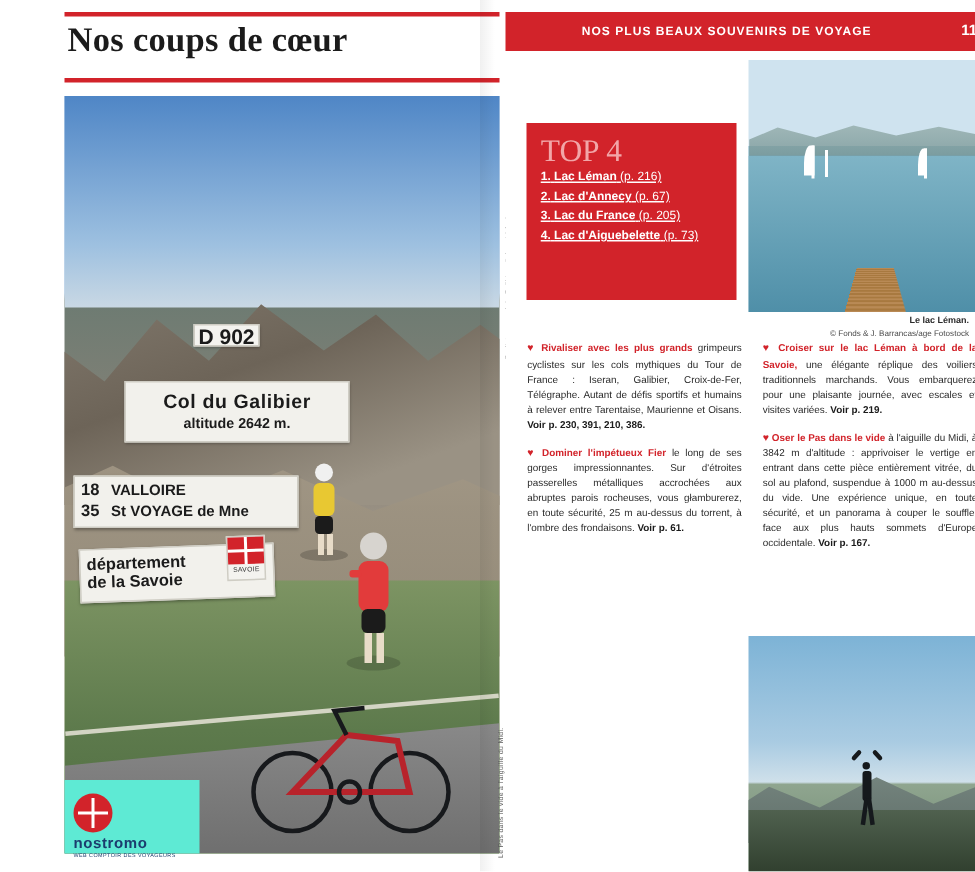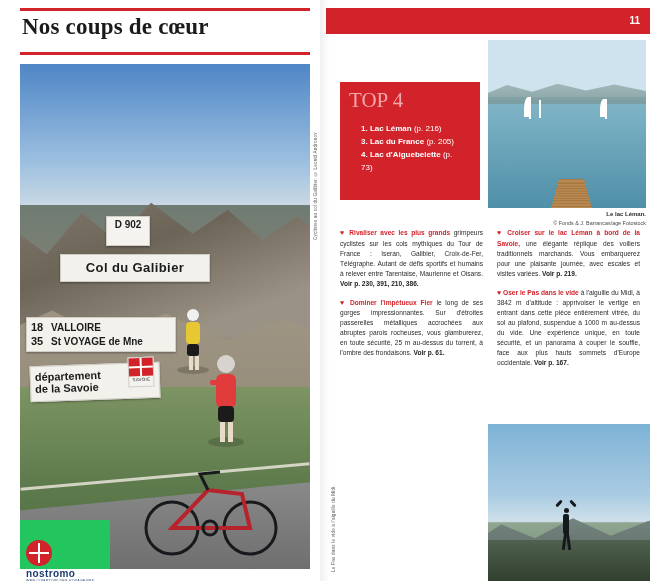--- a/index.html
+++ b/index.html
@@ -7,21 +7,21 @@
   body {
     width: 650px; height: 581px;
     background: #ffffff;
     font-family: "Liberation Sans", sans-serif;
     overflow: hidden;
     position: relative;
   }
 
   
   .spread { position: absolute; inset: 0; display: flex; }
-  .page-left { position: relative; width: 326px; height: 581px; background: #fff; }
+  .page-left { position: relative; width: 326px; height: 581px; background: #fff; margin-left: 23px; }
   .page-right { position: relative; width: 324px; height: 581px; background: #fff; }
 
   
   .rule-top-left { position: absolute; left: 20px; top: 8px; width: 290px; height: 3px; background: #d2232a; }
   .rule-bot-left { position: absolute; left: 20px; top: 52px; width: 290px; height: 3px; background: #d2232a; }
 
   .chapter-title {
     position: absolute; left: 22px; top: 14px; width: 280px;
     font-family: "Liberation Serif", serif;
     font-weight: bold; font-size: 23px; color: #1b1b1b;
@@ -55,21 +55,21 @@
   .hero .road-edge { position:absolute; left:0; bottom:18%; width:100%; height:3px; background:#e8e4d8; opacity:.85;
     transform: rotate(-5deg); }
 
   
   .sign {
     position: absolute; background: #f2f1ec; color: #1b1b1b;
     border: 1px solid #cfcdc4; font-weight: bold; text-align: center;
     font-family: "Liberation Sans", sans-serif;
     box-shadow: 0 1px 2px rgba(0,0,0,.35);
   }
-  .sign-d902 { left: 86px; top: 152px; width: 44px; height: 30px; font-size: 10px; line-height: 15px; background:#f4f3ef; }
+  .sign-d902 { left: 86px; top: 152px; width: 44px; height: 15px; font-size: 14px; line-height: 15px; background:#f4f3ef; }
   .sign-col { left: 40px; top: 190px; width: 150px; padding: 5px 2px 6px; }
   .sign-col .l1 { font-size: 13px; letter-spacing: .4px; }
   .sign-col .l2 { font-size: 9.5px; margin-top: 2px; }
   .sign-valloire {
     left: 6px; top: 253px; width: 150px; padding: 2px 0 3px; text-align: left;
   }
   .sign-valloire .row { display:flex; align-items:flex-end; font-size: 10px; padding: 1px 4px; }
   .sign-valloire .num { width: 20px; font-size: 11px; }
   .sign-dept {
     left: 10px; top: 300px; width: 130px; padding: 4px 4px 6px;
@@ -91,21 +91,21 @@
 
   
   .cyc { position: absolute; }
   .cyc1 { left: 150px; top: 240px; }
   .cyc2 { left: 180px; top: 280px; }
   .cyc3 { left: 118px; top: 380px; }
 
   
   .logo-box {
     position: absolute; left: 20px; top: 520px; width: 90px; height: 49px;
-    background: #22c55e; padding: 20px 6px;
+    background: #5eead4; padding: 9px 6px;
   }
   .logo-mark { width: 26px; height: 26px; border-radius: 50%; background: #d2232a; position: relative; }
   .logo-mark:before { content:""; position:absolute; left:3px; top:12px; width:20px; height:2px; background:#fff; }
   .logo-mark:after { content:""; position:absolute; left:12px; top:3px; width:2px; height:20px; background:#fff; }
   .logo-word { font-size: 10px; font-weight: bold; color: #1b3d6e; letter-spacing: .4px; margin-top: 2px; }
   .logo-sub { font-size: 3.6px; color: #1b3d6e; letter-spacing: .3px; }
 
   
   .vcredit {
     position: absolute; font-size: 4.6px; color: #5b5b5b;
@@ -132,21 +132,21 @@
     background: #d2232a; color: #fff; padding: 6px 9px 8px;
   }
   .top4 .tag {
     font-family: "Liberation Serif", serif; font-size: 21px; color: #f2a6a8;
     line-height: 1; margin: 2px 0 1px; font-weight: normal;
   }
   .top4 .head {
     font-family: "Liberation Serif", serif; font-weight: bold; font-size: 12.5px;
     line-height: 1.12; margin-bottom: 6px;
   }
-  .top4 ol { list-style: none; margin: 12px; padding: 0; }
+  .top4 ol { list-style: none; margin: 0; padding: 0; text-decoration: underline; }
   .top4 li { font-size: 8px; line-height: 1.62; }
   .top4 li b { font-weight: bold; }
 
   
   .lake {
     position: absolute; left: 162px; top: 40px; width: 158px; height: 168px; overflow: hidden;
     background: linear-gradient(#cfe3ef 0 34%, #6fa8bd 34% 100%);
   }
   .lake .far { position:absolute; left:0; top:22%; width:100%; height:16%;
     background: linear-gradient(#9fb6b4,#7d9a9a); opacity:.85;
@@ -249,20 +249,21 @@
         <circle cx="112" cy="84" r="26" fill="none" stroke="#17191c" stroke-width="3"></circle>
         <path d="M34 84 L70 46 L104 50 L112 84 L70 84 Z" fill="none" stroke="#b8232b" stroke-width="4"></path>
         <path d="M70 46 L62 30 L82 28" fill="none" stroke="#17191c" stroke-width="3"></path>
         <circle cx="72" cy="84" r="7" fill="none" stroke="#17191c" stroke-width="3"></circle>
       </svg>
 
       <div class="sign sign-d902">D 902</div>
 
       <div class="sign sign-col">
         <div class="l1">Col du Galibier</div>
+        <div class="l2">altitude 2642 m.</div>
       </div>
 
       <div class="sign sign-valloire">
         <div class="row">
           <span class="num">18</span>
           <span>VALLOIRE</span>
         </div>
         <div class="row">
           <span class="num">35</span>
           <span>St VOYAGE de Mne</span>
@@ -285,20 +286,21 @@
       <div class="logo-word">nostromo</div>
       <div class="logo-sub">WEB COMPTOIR DES VOYAGEURS</div>
     </div>
 
     <div class="vcredit vc-left">Cyclistes au col du Galibier. © Leonid Andronov</div>
   </div>
 
   <div class="page-right">
 
     <div class="rheader">
+      <div class="t">NOS PLUS BEAUX SOUVENIRS DE VOYAGE</div>
       <div class="pg">11</div>
     </div>
 
     <div class="lake">
       <div class="far"></div>
       <div class="water"></div>
       <div class="sail s1"></div>
       <div class="boat b1"></div>
       <div class="boat b2"></div>
       <div class="sail s2"></div>
@@ -311,20 +313,25 @@
       <div>© Fonds &amp; J. Barrancas/age Fotostock</div>
     </div>
 
     <div class="top4">
       <div class="tag">TOP 4</div>
       <ol>
         <li>
           <b>1.</b>
           <b>Lac Léman</b>
           <span>(p. 216)</span>
+        </li>
+        <li>
+          <b>2.</b>
+          <b>Lac d'Annecy</b>
+          <span>(p. 67)</span>
         </li>
         <li>
           <b>3.</b>
           <b>Lac du France</b>
           <span>(p. 205)</span>
         </li>
         <li>
           <b>4.</b>
           <b>Lac d'Aiguebelette</b>
           <span>(p. 73)</span>

